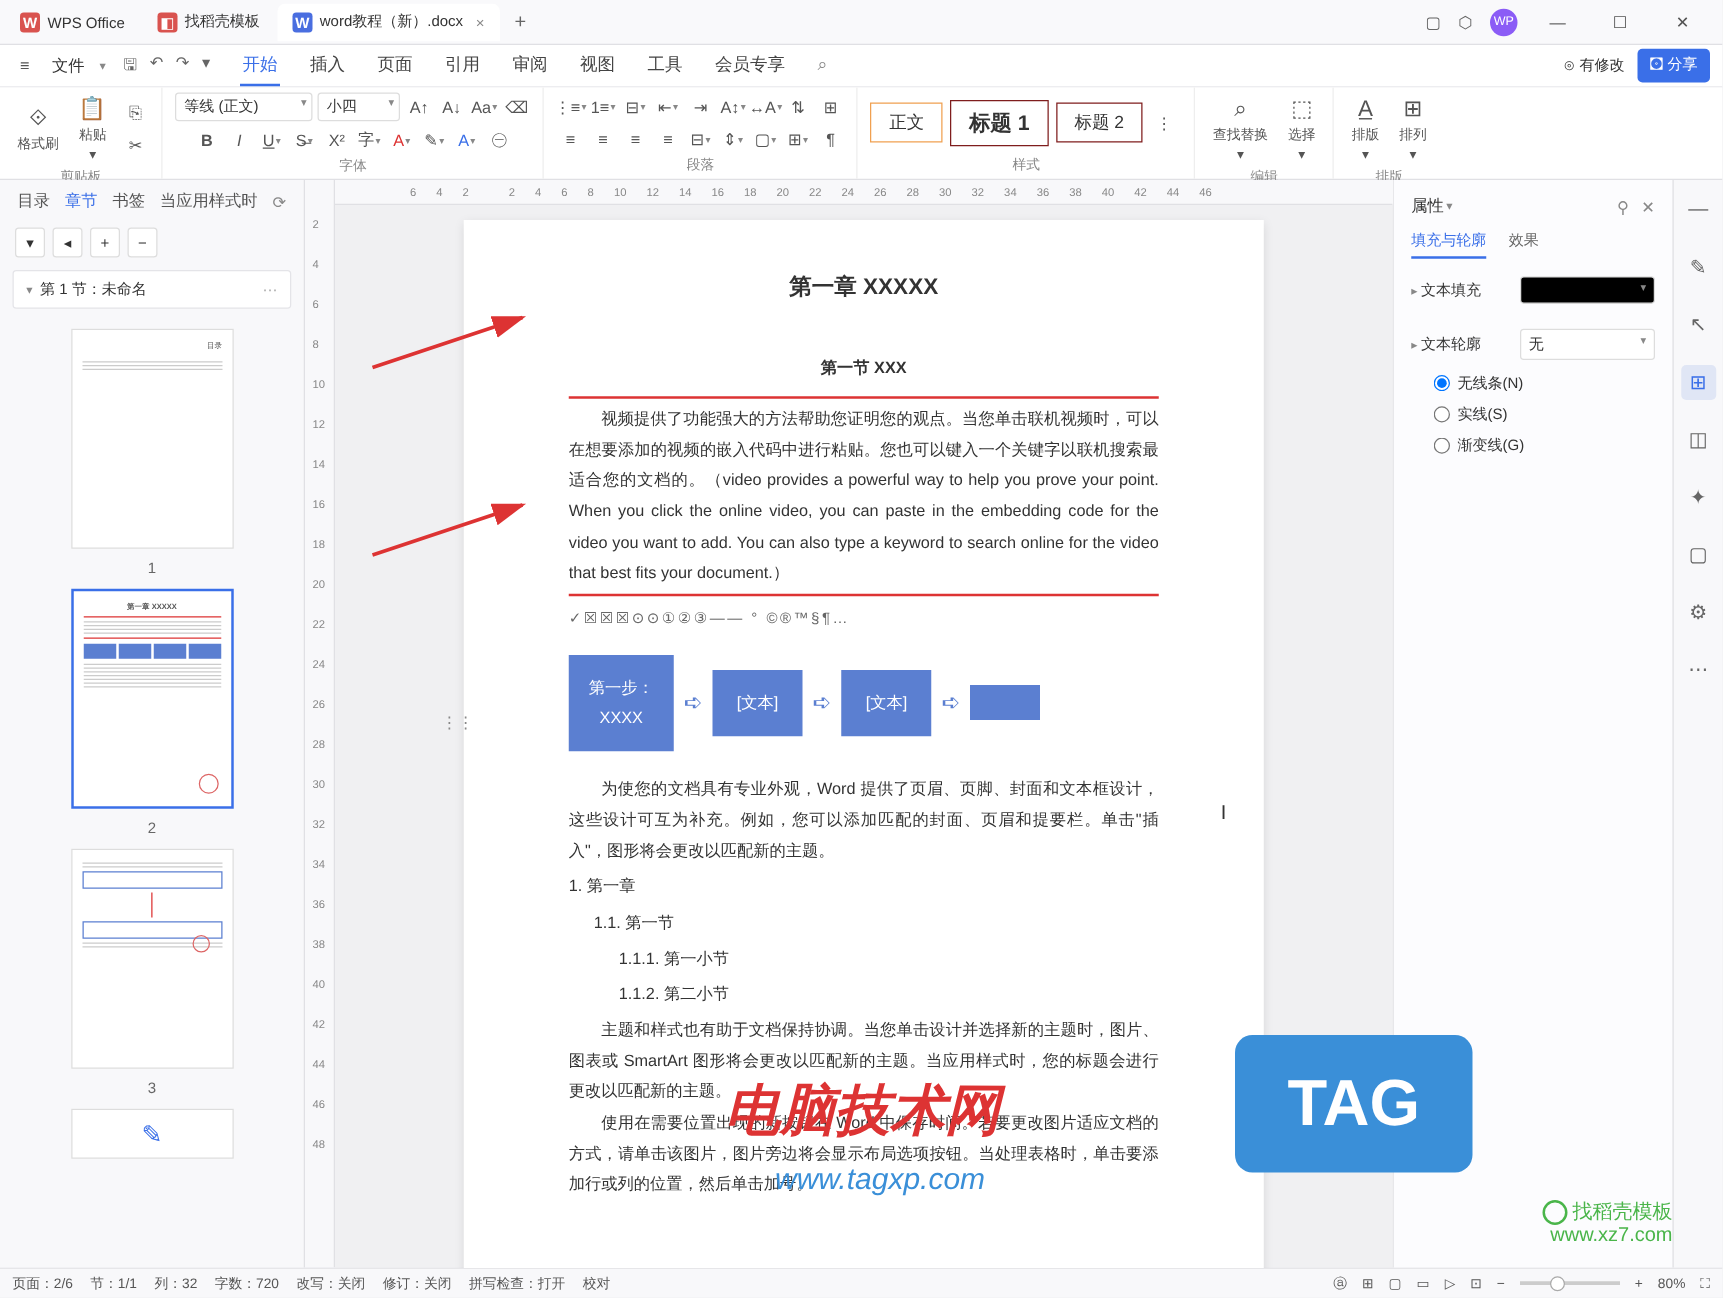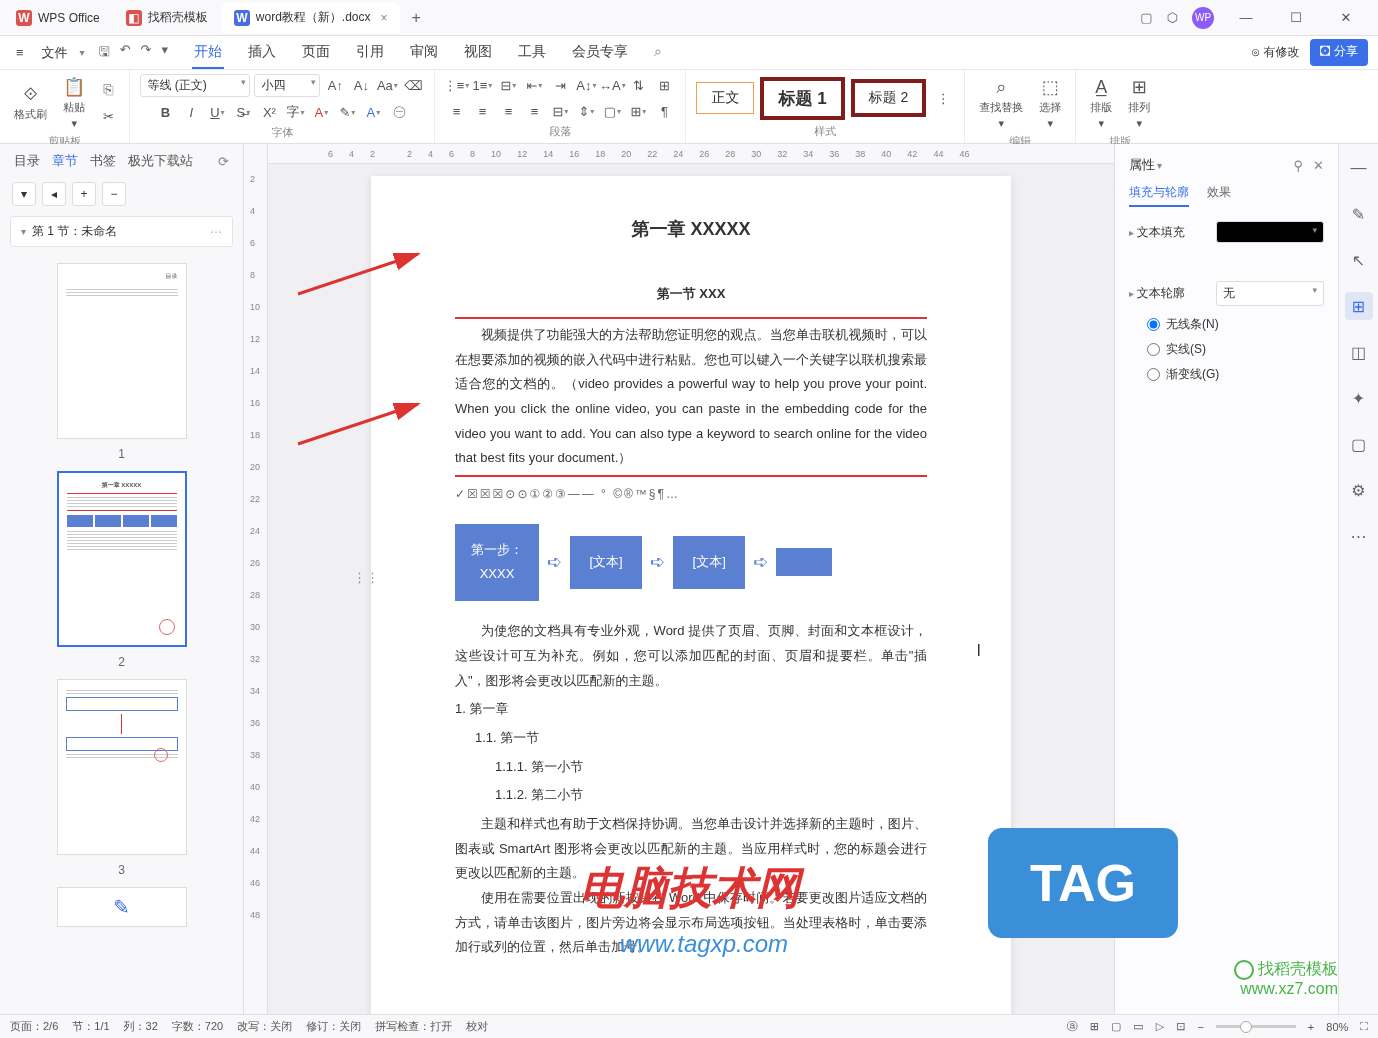--- a/index.html
+++ b/index.html
@@ -41,21 +41,21 @@
 .ribbon-group-label { font-size: 11px; color: #888; text-align: center; padding: 2px 0; }
 .rbtn { display: flex; flex-direction: column; align-items: center; gap: 2px; padding: 2px 4px; font-size: 11px; cursor: pointer; color: #555; }
 .rbtn .ric { font-size: 18px; }
 .font-rows { display: flex; flex-direction: column; gap: 4px; }
 .font-row { display: flex; gap: 4px; align-items: center; }
 .combo { border: 1px solid #ddd; border-radius: 3px; padding: 2px 18px 2px 6px; font-size: 12px; background: #fff; position: relative; cursor: pointer; }
 .combo::after { content: "▾"; position: absolute; right: 4px; color: #888; font-size: 9px; }
 .mini-btn { width: 22px; height: 22px; display: flex; align-items: center; justify-content: center; color: #555; font-size: 13px; cursor: pointer; border-radius: 3px; }
 .mini-btn.dd::after { content: "▾"; font-size: 8px; margin-left: 1px; color: #888; }
 .style-gallery { display: flex; gap: 6px; align-items: center; }
-.style-item { border: 4px solid #7f1d1d; padding: 6px 14px; font-size: 14px; cursor: pointer; background: #fff; }
+.style-item { border: 1px solid #7f1d1d; padding: 6px 14px; font-size: 14px; cursor: pointer; background: #fff; }
 .style-item.sel { border: 1px solid #f0a050; }
 
 
 .main { display: flex; height: calc(1038px - 36px - 34px - 74px - 24px); }
 .left-panel { width: 244px; background: #f8f8fa; border-right: 1px solid #e0e0e4; display: flex; flex-direction: column; }
 .lp-tabs { display: flex; gap: 12px; padding: 8px 14px; font-size: 13px; align-items: center; }
 .lp-tab { cursor: pointer; color: #555; }
 .lp-tab.active { color: #3a6fe8; font-weight: 500; }
 .lp-refresh { margin-left: auto; color: #888; cursor: pointer; }
 .lp-toolbar { display: flex; gap: 6px; padding: 4px 12px; }
@@ -288,21 +288,21 @@
   </div>
 </div>
 
 <div class="main">
 
   <div class="left-panel">
     <div class="lp-tabs">
       <span class="lp-tab">目录</span>
       <span class="lp-tab active">章节</span>
       <span class="lp-tab">书签</span>
-      <span class="lp-tab">极光下载站</span>
+      <span class="lp-tab">当应用样式时</span>
       <span class="lp-refresh">⟳</span>
     </div>
     <div class="lp-toolbar">
       <span class="lp-tb-btn">▾</span>
       <span class="lp-tb-btn">◂</span>
       <span class="lp-tb-btn">+</span>
       <span class="lp-tb-btn">−</span>
     </div>
     <div class="lp-section">第 1 节：未命名</div>
     <div class="thumb-strip">
@@ -463,21 +463,21 @@
       <span class="close">✕</span>
     </div>
     <div class="rp-tabs">
       <span class="rp-tab active">填充与轮廓</span>
       <span class="rp-tab">效果</span>
     </div>
     <div class="rp-row">
       <span class="rp-label">文本填充</span>
       <span class="rp-select black">&nbsp;</span>
     </div>
-    <div class="rp-row" style="margin-top:38px">
+    <div class="rp-row" style="margin-top:20px">
       <span class="rp-label">文本轮廓</span>
       <span class="rp-select">无</span>
     </div>
     <label class="rp-radio">
         <input type="radio" name="ol" checked="" style="">
         <span>无线条(N)</span>
       </label>
     <label class="rp-radio">
         <input type="radio" name="ol" style="">
         <span>实线(S)</span>

